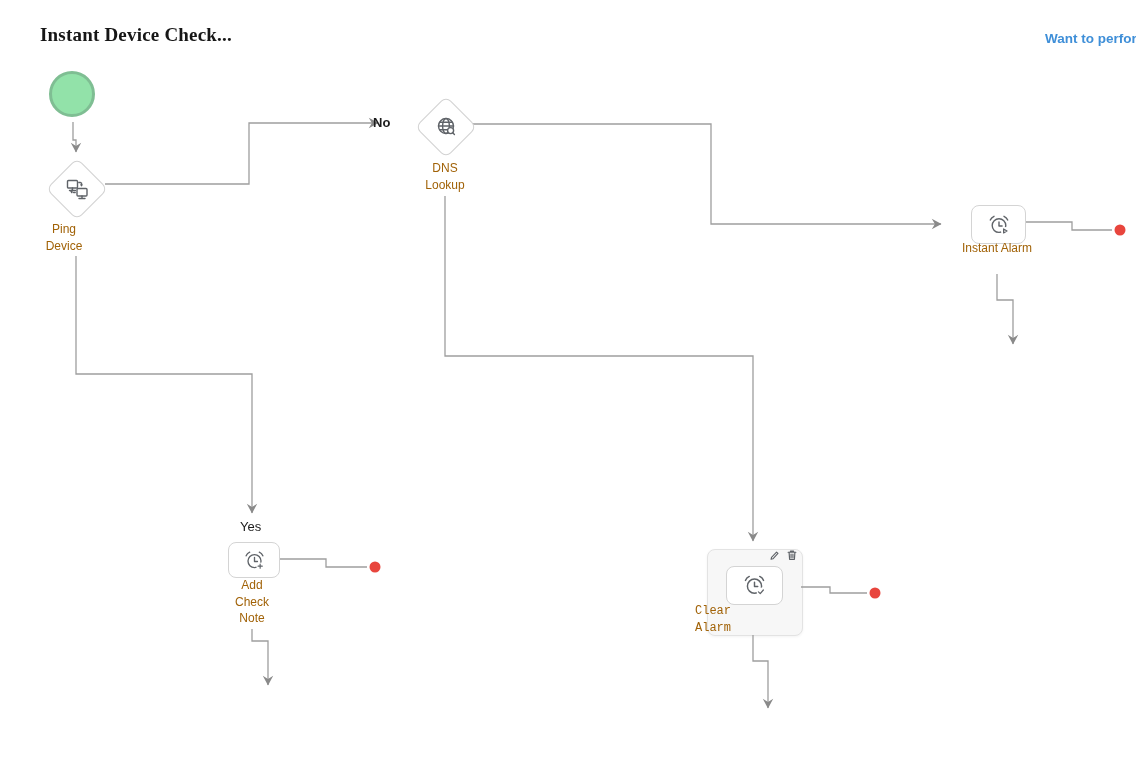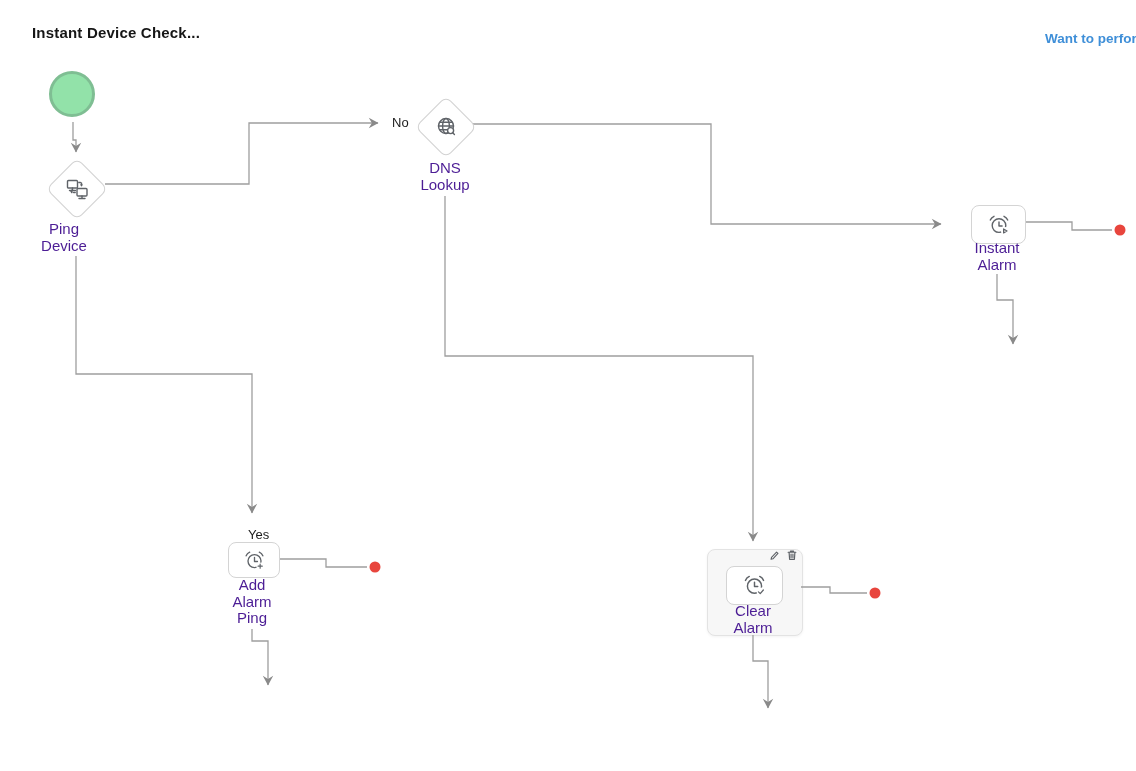--- a/index.html
+++ b/index.html
@@ -1,23 +1,23 @@
 <!DOCTYPE html>
 <html><head>
 <meta charset="utf-8">
 <style>
   html,body{margin:0;padding:0;}
   body{
     width:1136px;height:771px;position:relative;overflow:hidden;background:#ffffff;
     font-family:"Liberation Sans", sans-serif;
   }
   .page-title{
-    position:absolute;left:32px;top:24px;
-    font-family:Liberation Sans, sans-serif;
-    font-size:15px;font-weight:600;color:#161616;letter-spacing:.2px;
+    position:absolute;left:40px;top:24px;
+    font-family:Liberation Serif, serif;
+    font-size:19px;font-weight:600;color:#161616;letter-spacing:.2px;
   }
   .help-link{
     position:absolute;left:1045px;top:31px;white-space:nowrap;
     font-size:13.5px;font-weight:600;color:#3f8fd8;cursor:pointer;
   }
   #edges{position:absolute;left:0;top:0;z-index:2;pointer-events:none;}
   .node,.node-label,.edge-label{position:absolute;}
   .start-node{
     left:49px;top:71px;width:40px;height:40px;border-radius:50%;
     background:#92e2a9;border:3px solid #7fbe93;z-index:3;
@@ -30,21 +30,21 @@
   .action-node{
     background:#fff;border:1px solid #d4d4d4;border-radius:8px;
     display:flex;align-items:center;justify-content:center;z-index:3;
   }
   .selected-frame{
     position:absolute;left:707px;top:549px;width:94px;height:85px;
     background:#f7f7f7;border:1px solid #e3e3e3;border-radius:8px;z-index:1;
     box-shadow:0 1px 3px rgba(0,0,0,.05);
   }
   .node-label{
-    text-align:center;font-size:15px;line-height:16.5px;color:#4c1d95;z-index:4;
+    text-align:center;font-size:12px;line-height:16.5px;color:#a16207;z-index:4;
   }
   .edge-label{font-size:13px;color:#1c1c1c;z-index:4;}
   .mini-action{position:absolute;z-index:5;cursor:pointer;display:flex;}
   svg.icon{stroke:#5f6368;fill:none;stroke-width:1.4;stroke-linecap:round;stroke-linejoin:round;}
 </style>
 </head>
 <body>
 
 <div class="page-title">Instant Device Check...</div>
 <a class="help-link">Want to perform</a>
@@ -121,21 +121,21 @@
   <span style="display:flex;">
     <svg class="icon" width="23" height="23" viewBox="0 0 24 24">
       <path d="M7 3.3 C5.2 4.1 3.9 5.5 3.3 7.1 M17 3.3 C18.8 4.1 20.1 5.5 20.7 7.1"></path>
       <circle cx="12" cy="12.6" r="6.8"></circle>
       <circle cx="17.9" cy="17.9" r="3.9" fill="#ffffff" stroke="none"></circle>
       <path d="M12 13 V8.9 M12 13 H15.1"></path>
       <path d="M17.9 15.7 V20.1 M15.7 17.9 H20.1" stroke-width="1.2"></path>
     </svg>
   </span>
 </div>
-<div class="node-label" style="left:230px;top:577px;width:44px;">Add Alarm Ping</div>
+<div class="node-label" style="left:230px;top:577px;width:44px;">Add Check Note</div>
 
 <div class="mini-action" style="left:769px;top:550px;">
   <svg class="icon" width="11" height="11" viewBox="0 0 14 14">
     <path d="M9.6 2.6 l1.8 1.8 L5 11.2 l-2.4 .6 .6 -2.4 z"></path>
   </svg>
 </div>
 <div class="mini-action" style="left:786px;top:549px;">
   <svg class="icon" width="12" height="12" viewBox="0 0 14 14">
     <path d="M2.5 3.8 h9 M5.2 3.8 V2.5 h3.6 v1.3 M3.6 3.8 l.6 8.2 h5.6 l.6 -8.2 M5.9 6 v4 M8.1 6 v4"></path>
   </svg>
@@ -144,16 +144,16 @@
   <span style="display:flex;">
     <svg class="icon" width="25" height="25" viewBox="0 0 24 24">
       <path d="M7 3.3 C5.2 4.1 3.9 5.5 3.3 7.1 M17 3.3 C18.8 4.1 20.1 5.5 20.7 7.1"></path>
       <circle cx="12" cy="12.6" r="6.8"></circle>
       <circle cx="17.9" cy="17.9" r="3.9" fill="#ffffff" stroke="none"></circle>
       <path d="M12 13 V8.9 M12 13 H15.1"></path>
       <path d="M15.8 18.1 l1.7 1.7 l3 -3.5" stroke-width="1.2"></path>
     </svg>
   </span>
 </div>
-<div class="node-label" style="left:728px;top:603px;width:50px;">Clear Alarm</div>
+<div class="node-label" style="left:688px;top:603px;width:50px;font-family:Liberation Mono, monospace;">Clear Alarm</div>
 
-<div class="edge-label" style="left:392px;top:115px;">No</div>
-<div class="edge-label" style="left:248px;top:519px;margin-top:8px;">Yes</div>
+<div class="edge-label" style="left:373px;top:115px;font-weight:bold;">No</div>
+<div class="edge-label" style="left:240px;top:519px;">Yes</div>
 
 </body></html>

